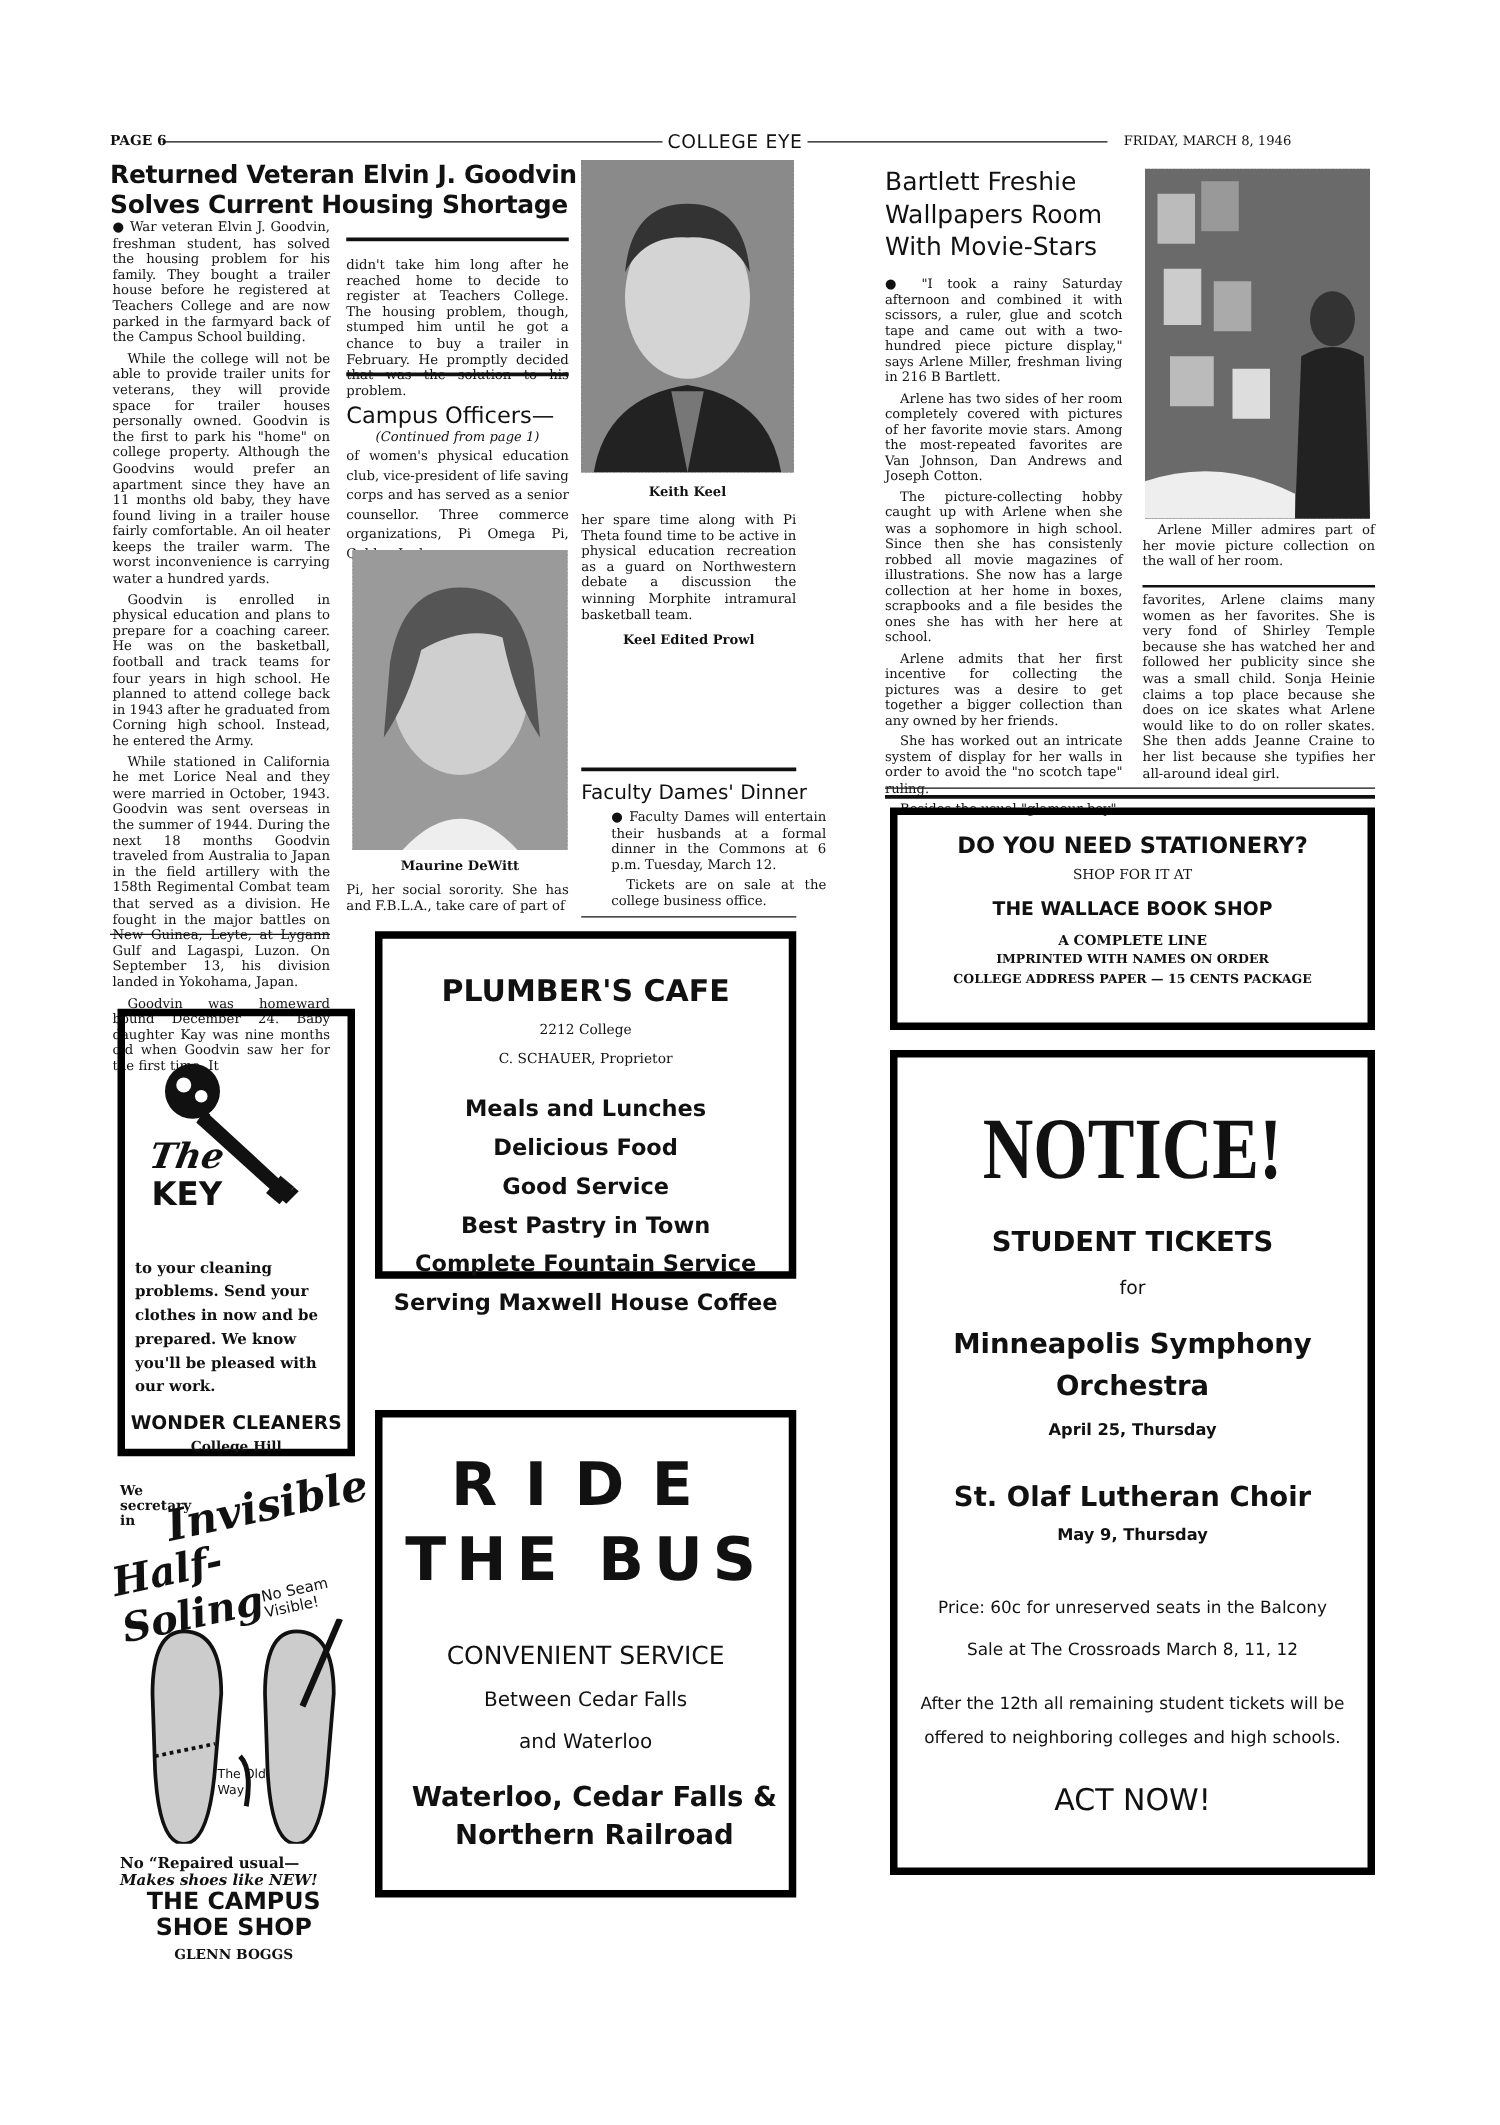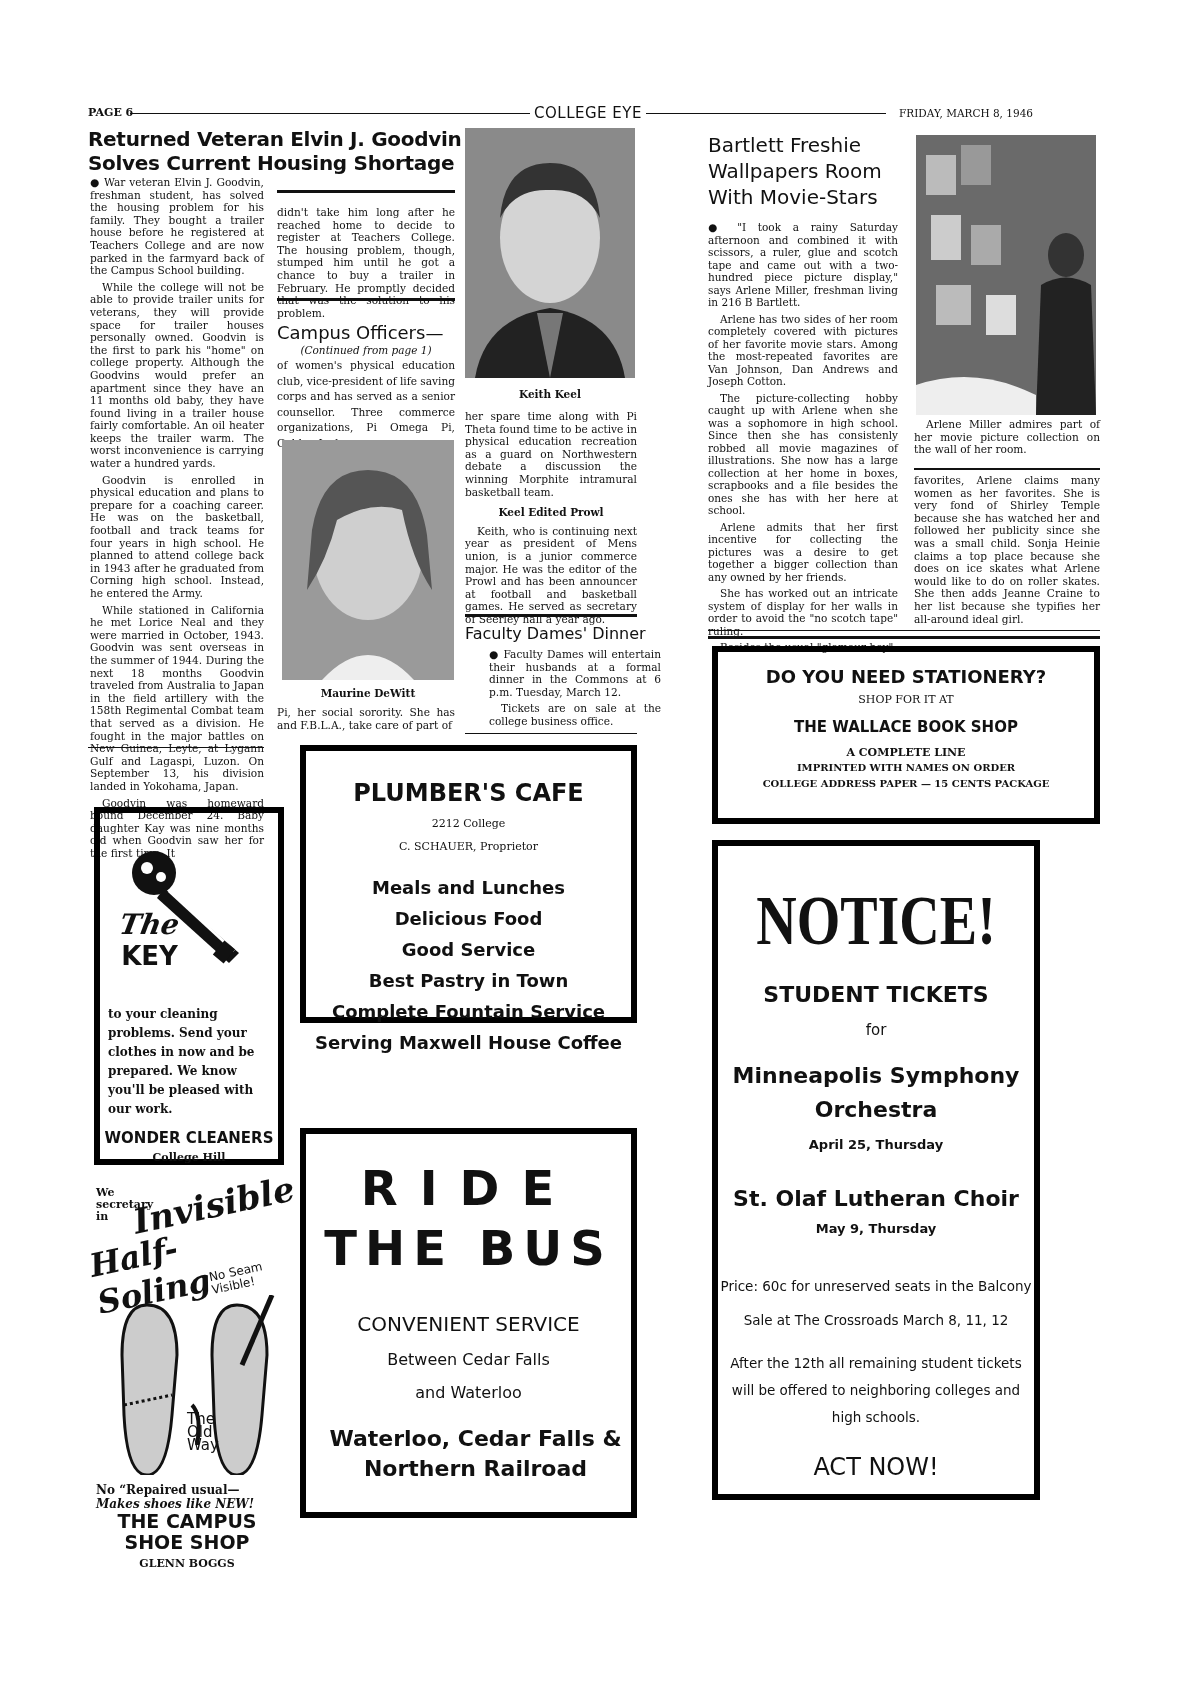--- a/index.html
+++ b/index.html
@@ -71,21 +71,20 @@
     <ellipse cx="85" cy="110" rx="50" ry="65" fill="#d4d4d4"></ellipse>
     <path d="M35 90 Q40 35 85 35 Q130 35 135 90 Q120 60 85 62 Q50 60 35 90Z" fill="#333"></path>
     <path d="M10 250 Q20 190 85 180 Q150 190 160 250Z" fill="#222"></path>
     <path d="M72 185 L85 250 L98 185 Z" fill="#777"></path>
   </svg>
 </div>
 <div class="abs caption" style="left:465px;top:388px;width:170px;">Keith Keel</div>
 <div class="abs body-text" style="left:465px;top:410px;width:172px;">
   <p class="lead">her spare time along with Pi Theta found time to be active in physical education recreation as a guard on Northwestern debate a discussion the winning Morphite intramural basketball team.</p>
   <div class="caption" style="margin:8px 0 6px 0;">Keel Edited Prowl</div>
-  <p>Keith, who is continuing next year as president of Mens union, is a junior commerce major. He was the editor of the Prowl and has been announcer at football and basketball games. He served as secretary of Seerley hall a year ago.</p>
 </div>
 
 <div class="rule thick" style="left:465px;top:614px;width:172px;"></div>
 <div class="abs hsans" style="left:465px;top:624px;font-size:16px;">Faculty Dames' Dinner</div>
 <div class="abs body-text" style="left:465px;top:648px;width:172px;margin-left:24px;">
   <p class="lead"><span>● </span><span>Faculty Dames will entertain their husbands at a formal dinner in the Commons at 6 p.m. Tuesday, March 12.</span></p>
   <p>Tickets are on sale at the college business office.</p>
 </div>
 <div class="rule thin" style="left:465px;top:733px;width:172px;"></div>
 
@@ -158,21 +157,21 @@
   <div class="abs" style="left:40px;top:0;font-family:'DejaVu Serif',serif;font-style:italic;font-weight:bold;font-size:34px;transform:rotate(-12deg);">Invisible</div>
   <div class="abs" style="left:0;top:42px;font-family:'DejaVu Serif',serif;font-style:italic;font-weight:bold;font-size:32px;transform:rotate(-12deg);">Half-Soling</div>
   <div class="abs hsans" style="left:118px;top:80px;width:60px;font-size:12px;line-height:13px;transform:rotate(-12deg);">No Seam Visible!</div>
   <svg class="abs" style="left:20px;top:110px" width="170" height="180">
     <path d="M35 10 Q65 10 65 60 L60 120 Q55 180 35 180 Q15 180 12 120 L10 60 Q10 10 35 10Z" fill="#ccc" stroke="#111" stroke-width="3"></path>
     <path d="M12 110 L60 100" stroke="#111" stroke-dasharray="3 3" stroke-width="3"></path>
     <path d="M125 10 Q155 10 155 60 L150 120 Q145 180 125 180 Q105 180 102 120 L100 60 Q100 10 125 10Z" fill="#ccc" stroke="#111" stroke-width="3"></path>
     <path d="M160 0 L130 70" stroke="#111" stroke-width="5"></path>
     <path d="M80 110 Q90 120 85 150" stroke="#111" stroke-width="4" fill="none"></path>
   </svg>
-  <div class="abs hsans" style="left:82px;top:228px;width:50px;font-size:15px;line-height:13px;margin-left:13px;">The Old Way</div>
+  <div class="abs hsans" style="left:82px;top:228px;width:50px;font-size:10px;line-height:13px;">The Old Way</div>
   <div class="abs bold" style="left:4px;top:298px;font-size:12px;">No “Repaired usual—</div>
   <div class="abs bold" style="left:4px;top:312px;font-size:12px;font-style:italic;">Makes shoes like NEW!</div>
   <div class="abs hsans bold center" style="left:0;top:326px;width:190px;font-size:19px;line-height:21px;">
     <div>THE CAMPUS</div>
     <div>SHOE SHOP</div>
   </div>
   <div class="abs bold center" style="left:0;top:372px;width:190px;font-size:11px;">GLENN BOGGS</div>
 </div>
 
 <div class="adbox" style="left:300px;top:745px;width:337px;height:278px;">
@@ -192,21 +191,21 @@
   <div class="hsans bold" style="font-size:48px;letter-spacing:8px;margin-top:4px;">THE BUS</div>
   <div class="hsans" style="font-size:20px;margin-top:36px;">CONVENIENT SERVICE</div>
   <div class="hsans" style="font-size:16px;margin-top:14px;">Between Cedar Falls</div>
   <div class="hsans" style="font-size:16px;margin-top:14px;">and Waterloo</div>
   <div class="hsans bold" style="font-size:22px;line-height:30px;margin-top:22px;padding-left:14px;">
     <div>Waterloo, Cedar Falls &amp;</div>
     <div>Northern Railroad</div>
   </div>
 </div>
 
-<div class="adbox" style="left:712px;top:840px;width:328px;height:660px;">
+<div class="adbox" style="left:712px;top:840px;width:388px;height:660px;">
   <div style="font-family:'Liberation Serif',serif;font-weight:bold;font-size:56px;transform:scaleY(1.25);margin-top:42px;">NOTICE!</div>
   <div class="hsans bold" style="font-size:22px;margin-top:30px;">STUDENT TICKETS</div>
   <div class="hsans" style="font-size:15px;margin-top:14px;">for</div>
   <div class="hsans bold" style="font-size:22px;line-height:34px;margin-top:20px;">
     <div>Minneapolis Symphony</div>
     <div>Orchestra</div>
   </div>
   <div class="hsans bold" style="font-size:13px;margin-top:10px;">April 25, Thursday</div>
   <div class="hsans bold" style="font-size:22px;margin-top:34px;">St. Olaf Lutheran Choir</div>
   <div class="hsans bold" style="font-size:13px;margin-top:10px;">May 9, Thursday</div>

